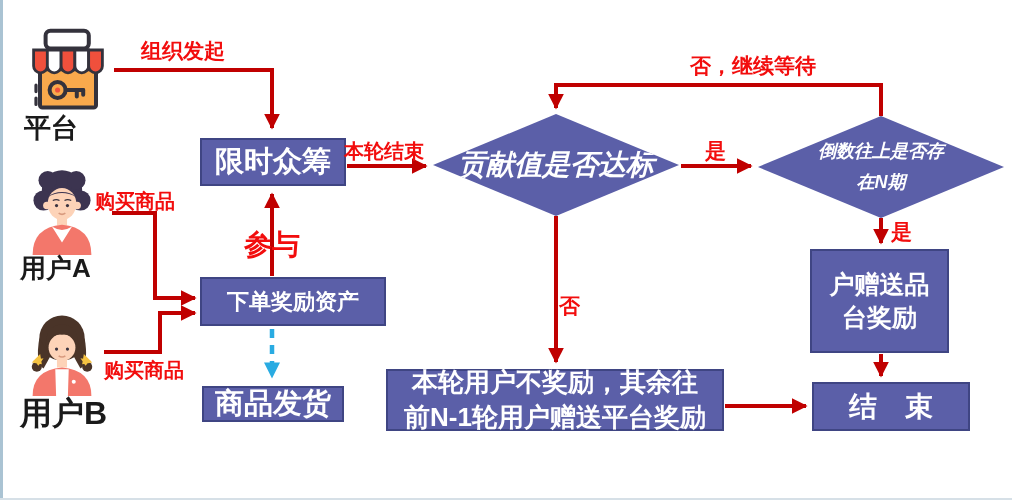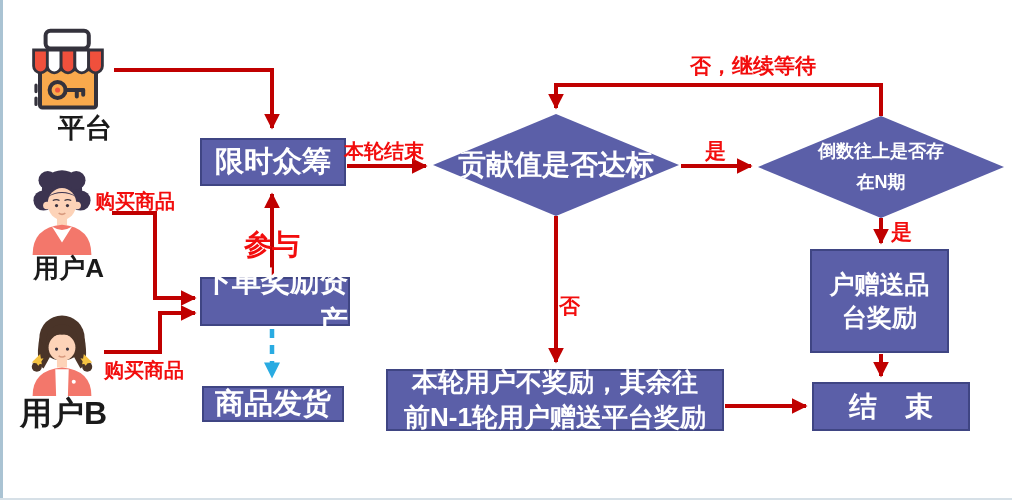--- a/index.html
+++ b/index.html
@@ -13,43 +13,44 @@
   .edge-left{position:absolute;left:0;top:0;width:3px;height:100%;background:var(--edge-line,#aac3d3);}
   .edge-bottom{position:absolute;left:0;bottom:0;width:100%;height:2px;background:#d6e0e7;}
 
   .node{
     position:absolute;
     background:var(--node-fill,#5b5fa8);
     border:2px solid var(--node-border,#3f4583);
     color:var(--node-text,#fff);
     display:flex;align-items:center;justify-content:center;
     flex-direction:column;
-    font-weight:bold;text-align:right;
+    font-weight:bold;text-align:center;
     box-sizing:border-box;
   }
   .diamond{
     position:absolute;
     background:var(--node-fill,#5b5fa8);
     color:var(--node-text,#fff);
     display:flex;align-items:center;justify-content:center;
     flex-direction:column;
     font-weight:bold;text-align:center;
     clip-path:polygon(50% 0,100% 50%,50% 100%,0 50%);
+    font-style:italic;
   }
   .rlabel{
     position:absolute;
     color:var(--label-red,#f20d0d);
     font-weight:bold;
     white-space:nowrap;
   }
   .alabel{
     position:absolute;
     color:var(--actor-text,#1a1a1a);
     font-weight:bold;
-    text-align:right;
+    text-align:left;
     white-space:nowrap;
   }
   .icon{position:absolute;}
   #arrows{position:absolute;left:0;top:0;}
   .arrow{stroke:var(--arrow,#c00000);stroke-width:4;fill:none;}
   .arrow-dashed{stroke:var(--dashed-arrow,#29abe2);stroke-width:4.5;fill:none;stroke-dasharray:9 7;}
   .mk-red{fill:var(--arrow,#c00000);}
   .mk-cyan{fill:var(--dashed-arrow,#29abe2);}
 </style>
 </head>
@@ -136,21 +137,21 @@
     <path d="M15 105 Q15 74 50 71 Q85 74 85 105 Z" fill="#f3776b"></path>
     <path d="M42 73 L58 73 L57 105 L43 105 Z" fill="#ffffff"></path>
     <circle cx="64" cy="88" r="2.4" fill="#ffffff"></circle>
   </svg>
   <div class="alabel" style="left:20px;top:392px;width:84px;font-size:32px">用户B</div>
 
   <div class="node" style="left:200px;top:138px;width:146px;height:48px;font-size:29px">
     <span>限时众筹</span>
   </div>
 
-  <div class="node" style="left:200px;top:277px;width:150px;height:49px;font-size:29px">
+  <div class="node" style="left:200px;top:277px;width:186px;height:49px;font-size:22px">
     <span>下单奖励资产</span>
   </div>
 
   <div class="node" style="left:202px;top:386px;width:142px;height:36px;font-size:29px">
     <span>商品发货</span>
   </div>
 
   <div class="diamond" style="left:433px;top:114px;width:246px;height:102px;font-size:28px">
     <span>贡献值是否达标</span>
   </div>
@@ -167,20 +168,21 @@
 
   <div class="node" style="left:386px;top:369px;width:338px;height:62px;font-size:26px;line-height:35px">
     <span>本轮用户不奖励，其余往</span>
     <span>前N-1轮用户赠送平台奖励</span>
   </div>
 
   <div class="node" style="left:812px;top:382px;width:158px;height:49px;font-size:28px">
     <span>结　束</span>
   </div>
 
+  <div class="rlabel" style="left:141px;top:37px;font-size:21px">组织发起</div>
   <div class="rlabel" style="left:95px;top:188px;font-size:20px">购买商品</div>
   <div class="rlabel" style="left:104px;top:357px;font-size:20px">购买商品</div>
   <div class="rlabel" style="left:244px;top:226px;font-size:28px">参与</div>
   <div class="rlabel" style="left:344px;top:138px;font-size:20px">本轮结束</div>
   <div class="rlabel" style="left:705px;top:137px;font-size:21px">是</div>
   <div class="rlabel" style="left:559px;top:292px;font-size:21px">否</div>
   <div class="rlabel" style="left:891px;top:218px;font-size:21px">是</div>
   <div class="rlabel" style="left:690px;top:52px;font-size:21px">否，继续等待</div>
 
 </div>

